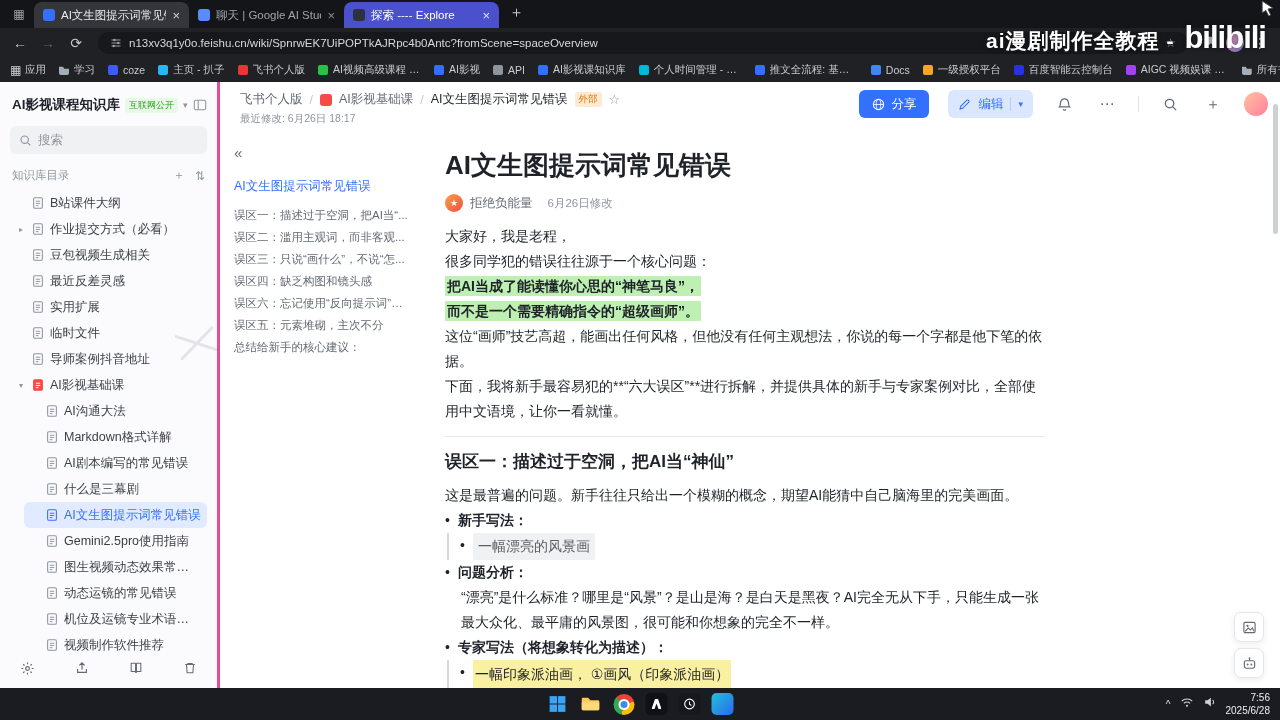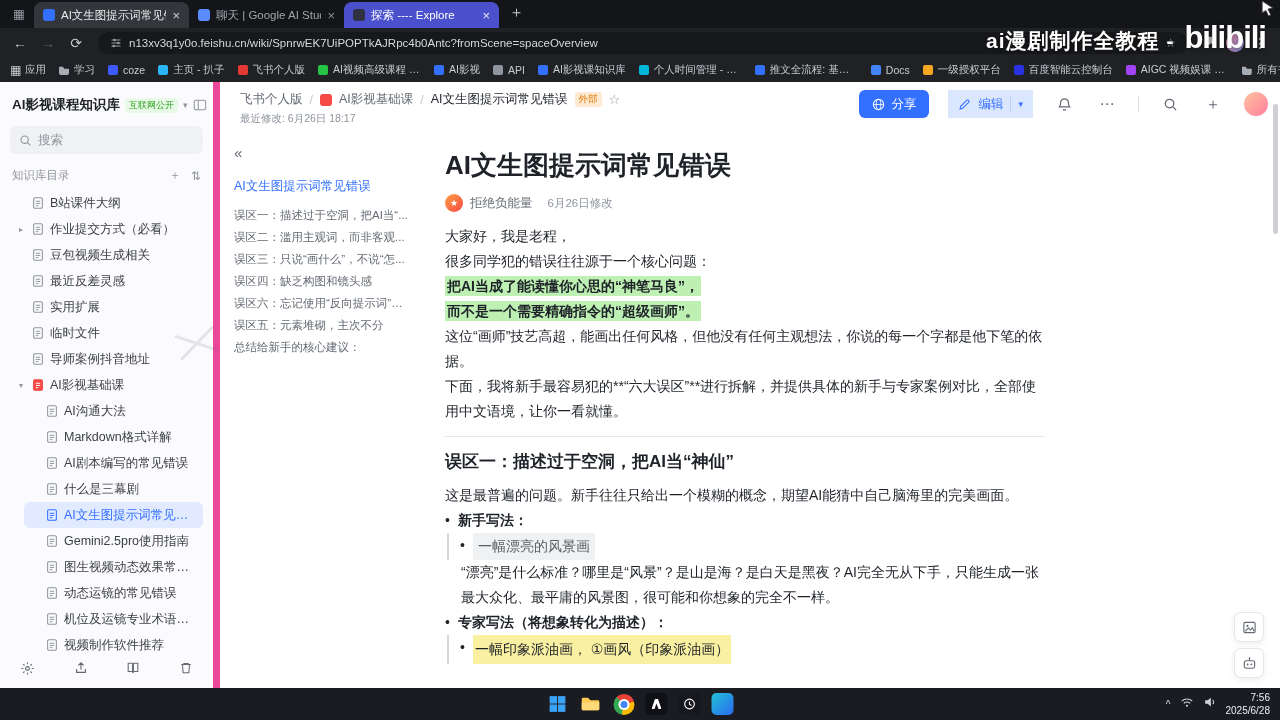--- a/index.html
+++ b/index.html
@@ -40,21 +40,21 @@
   .bili-prefix{font-size:21px;font-weight:bold;letter-spacing:1px}
   .bili-brand{font-size:31px;font-weight:900;letter-spacing:-1px}
   .cursor{position:absolute;top:0;right:4px;z-index:60;pointer-events:none}
   .vid-mark{position:absolute;left:168px;top:322px;width:56px;height:44px;opacity:.14;transform:rotate(-14deg);z-index:5;pointer-events:none}
   .vid-mark::before,.vid-mark::after{content:"";position:absolute;left:6px;top:20px;width:46px;height:2.5px;background:#5a5f66;border-radius:2px}
   .vid-mark::before{transform:rotate(32deg)}
   .vid-mark::after{transform:rotate(-32deg)}
 
   
   .app{position:absolute;top:82px;left:0;right:0;height:606px;background:#fff;display:flex}
-  .sidebar{width:220px;background:#fbfbfd;border-right:7px solid #ec4899;position:relative;padding:10px 10px 40px;flex:none}
+  .sidebar{width:220px;background:#fbfbfd;border-right:3px solid #ec4899;position:relative;padding:10px 10px 40px;flex:none}
   .ws-row{display:flex;align-items:center;gap:5px;padding:4px 2px}
   .ws-title{font-size:13.5px;font-weight:bold;color:#1f2329;white-space:nowrap}
   .ws-badge{font-size:9px;color:#2ea121;background:#e9f9e7;padding:1px 4px;border-radius:3px;flex:none}
   .ws-caret{color:#8f959e;font-size:9px}
   .ws-collapse{margin-left:auto;color:#8f959e;display:flex}
   .search-box{height:28px;background:#f0f1f3;border-radius:6px;display:flex;align-items:center;gap:6px;padding:0 9px;margin:8px 0 10px;color:#8f959e;font-size:12.5px}
   .cat-row{display:flex;align-items:center;font-size:11.5px;color:#8f959e;padding:3px 2px 6px;gap:10px}
   .cat-row .grow{flex:1}
   .cat-ic{color:#8f959e;font-size:12px}
   .trow{display:flex;align-items:center;height:26px;padding:0 6px;border-radius:6px;gap:5px;font-size:12.5px;color:#3a3f45;cursor:default}
@@ -74,21 +74,21 @@
   .doc-header{height:48px;padding:9px 12px 0 20px;position:relative}
   .crumbs{display:flex;align-items:center;gap:7px;font-size:12.5px;color:#646a73}
   .crumb.current{color:#1f2329}
   .crumb-sep{color:#c3c7cc}
   .crumb-ic{width:12px;height:12px;border-radius:3px;background:#f54a45;flex:none}
   .badge-ext{font-size:9.5px;color:#de7802;background:#feead2;border-radius:3px;padding:1px 4px}
   .crumb-star{color:#8f959e;font-size:13px}
   .modified{font-size:10.5px;color:#8f959e;margin-top:4px}
   .header-actions{position:absolute;right:12px;top:8px;display:flex;align-items:center;gap:19px}
   .share-btn{height:28px;background:#3370ff;color:#fff;border-radius:6px;display:flex;align-items:center;gap:6px;padding:0 13px;font-size:12.5px}
-  .edit-btn{height:28px;background:#dbe7ff;color:#3370ff;border-radius:0;display:flex;align-items:center;gap:7px;padding:0 10px;font-size:12.5px}
+  .edit-btn{height:28px;background:#dbe7ff;color:#3370ff;border-radius:6px;display:flex;align-items:center;gap:7px;padding:0 10px;font-size:12.5px}
   .edit-div{width:1px;height:14px;background:#b9cdfc}
   .edit-caret{font-size:9px}
   .hicon{width:24px;text-align:center;color:#646a73;font-size:15px;display:flex;justify-content:center}
   .vdiv{width:1px;height:16px;background:#e0e2e6}
   .havatar{width:24px;height:24px;border-radius:50%;background:linear-gradient(135deg,#ffc3a0,#ff7e9d)}
 
   .content{display:flex;height:558px}
   .outline{width:225px;padding:14px 0 0 14px;flex:none}
   .outline-collapse{color:#646a73;font-size:15px}
   .outline-title{color:#3370ff;font-size:12.5px;margin-top:16px;white-space:nowrap;overflow:hidden;text-overflow:ellipsis;width:175px}
@@ -545,20 +545,24 @@
           <h2>误区一：描述过于空洞，把AI当“神仙”</h2>
           <p>这是最普遍的问题。新手往往只给出一个模糊的概念，期望AI能猜中自己脑海里的完美画面。</p>
           <div class="li">
               <span class="dot"></span>
               <b>新手写法：</b>
             </div>
           <div class="quote">
               <span class="dot li">•</span>
               <span class="code">一幅漂亮的风景画</span>
             </div>
+          <div class="li">
+              <span class="dot"></span>
+              <b>问题分析：</b>
+            </div>
           <div class="li-text">“漂亮”是什么标准？哪里是“风景”？是山是海？是白天是黑夜？AI完全无从下手，只能生成一张最大众化、最平庸的风景图，很可能和你想象的完全不一样。</div>
           <div class="li">
               <span class="dot"></span>
               <b>专家写法（将想象转化为描述）：</b>
             </div>
           <div class="quote">
               <span class="dot li">•</span>
               <mark class="yellow">一幅印象派油画， ①画风（印象派油画）</mark>
             </div>
 

